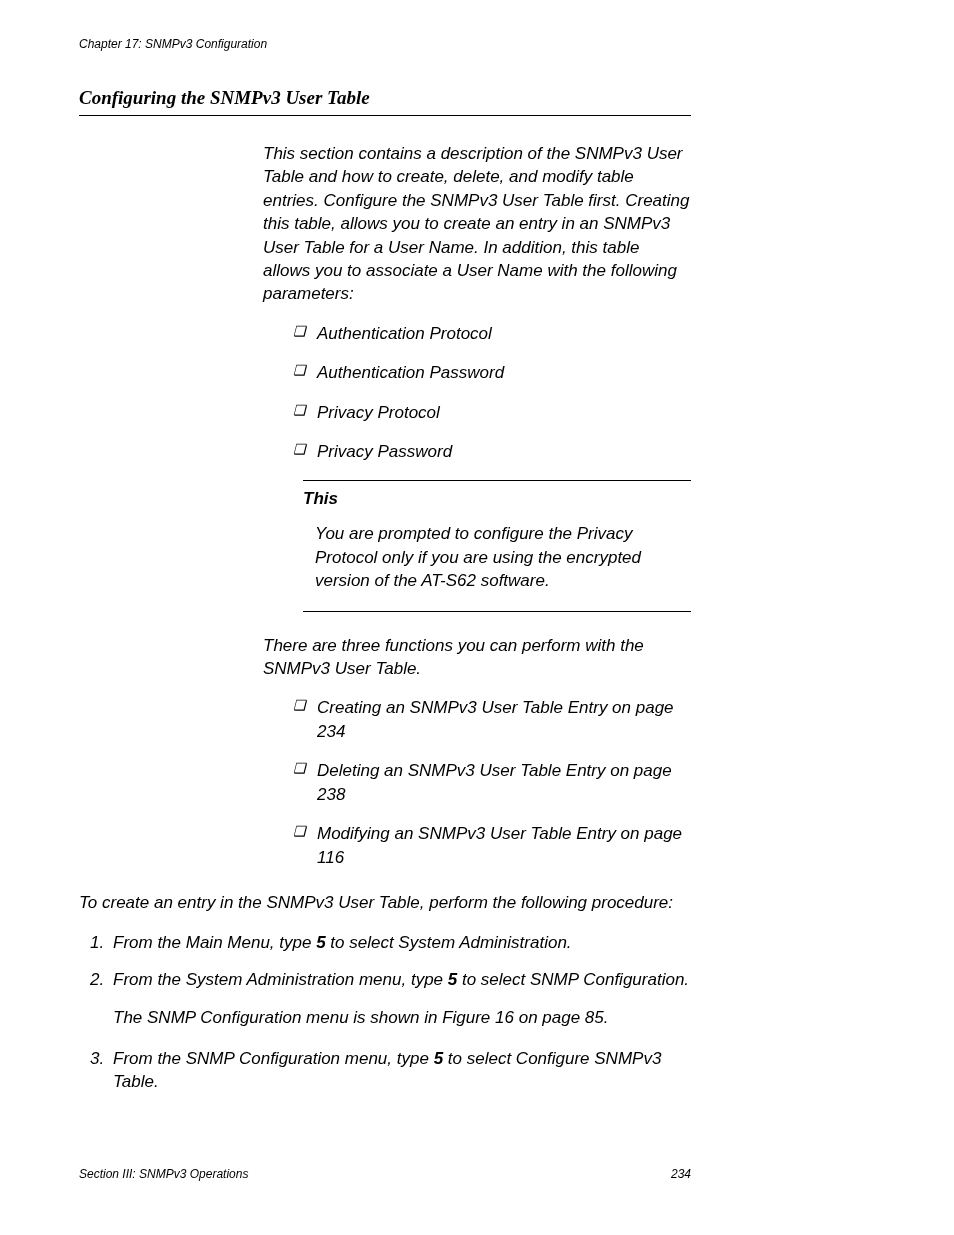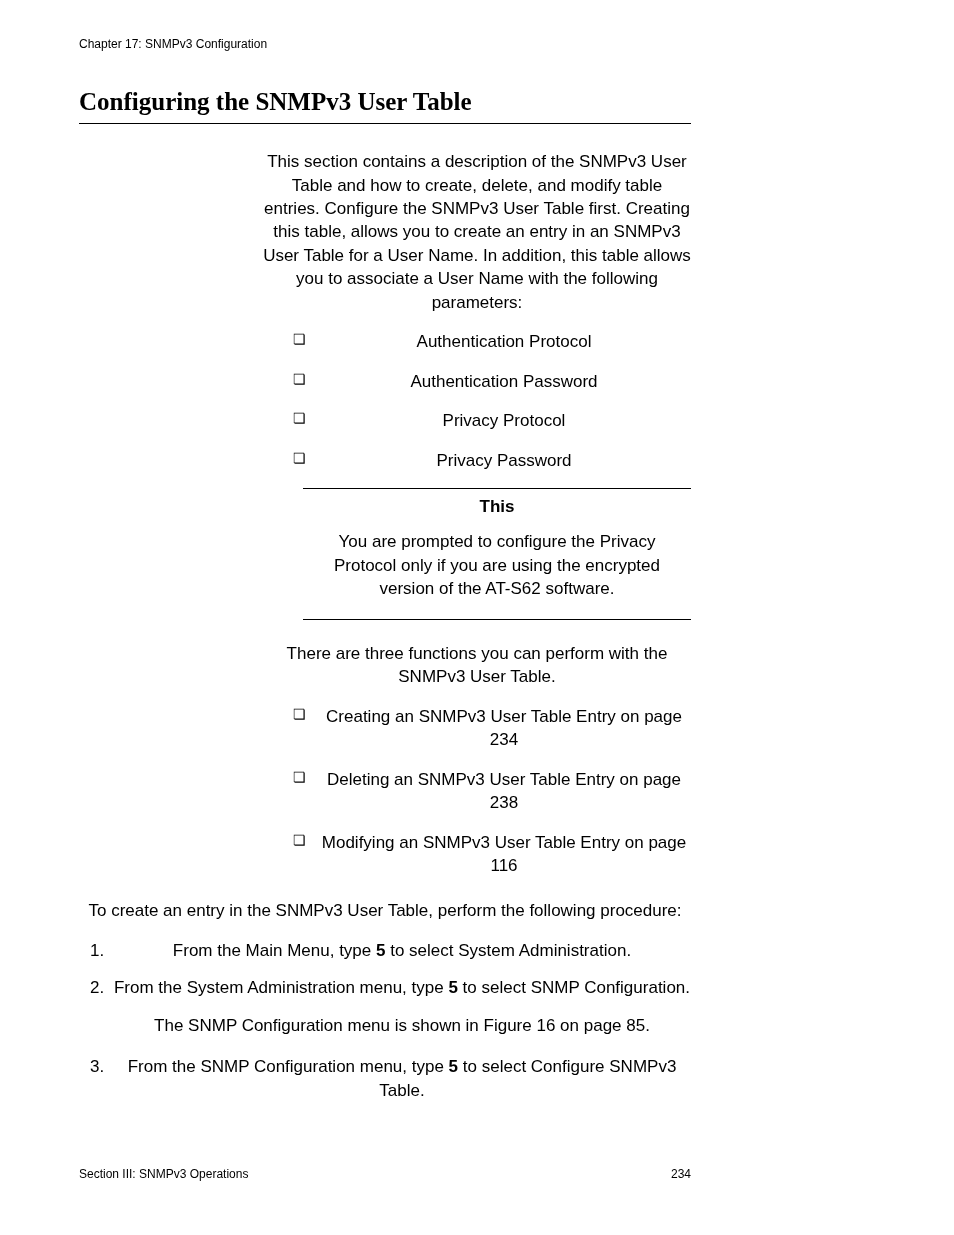--- a/index.html
+++ b/index.html
@@ -11,51 +11,51 @@
       margin: 0;
       padding: 0;
       background: #fff;
     }
     .page {
       width: 770px;
       height: 1235px;
       box-sizing: border-box;
       padding: 36px 79px 30px 79px;
       position: relative;
+      font-style: italic;
     }
     .running-head {
       font-size: 12px;
       color: #000;
       margin-bottom: 32px;
     }
     .h1 {
       font-family: "ITC Garamond", Garamond, "Times New Roman", serif;
       font-weight: bold;
-      font-size: 25px;
+      font-size: 19px;
       border-bottom: 1px solid #000;
       padding-bottom: 4px;
       margin: 0 0 26px 0;
     }
     .two-col {
       display: flex;
     }
     .side {
       width: 184px;
       flex: 0 0 184px;
       font-family: "ITC Garamond", Garamond, "Times New Roman", serif;
       font-weight: bold;
       font-size: 19.5px;
       text-align: right;
       padding-right: 20px;
       box-sizing: border-box;
       line-height: 1.25;
     }
     .main {
       flex: 1;
-      text-align: center;
     }
     .body-p { margin: 0 0 16px 0; }
     .bullet-list {
       list-style: none;
       padding: 0 0 0 30px;
       margin: 0 0 12px 0;
     }
     .bullet-list li {
       margin: 0 0 16px 0;
       position: relative;

